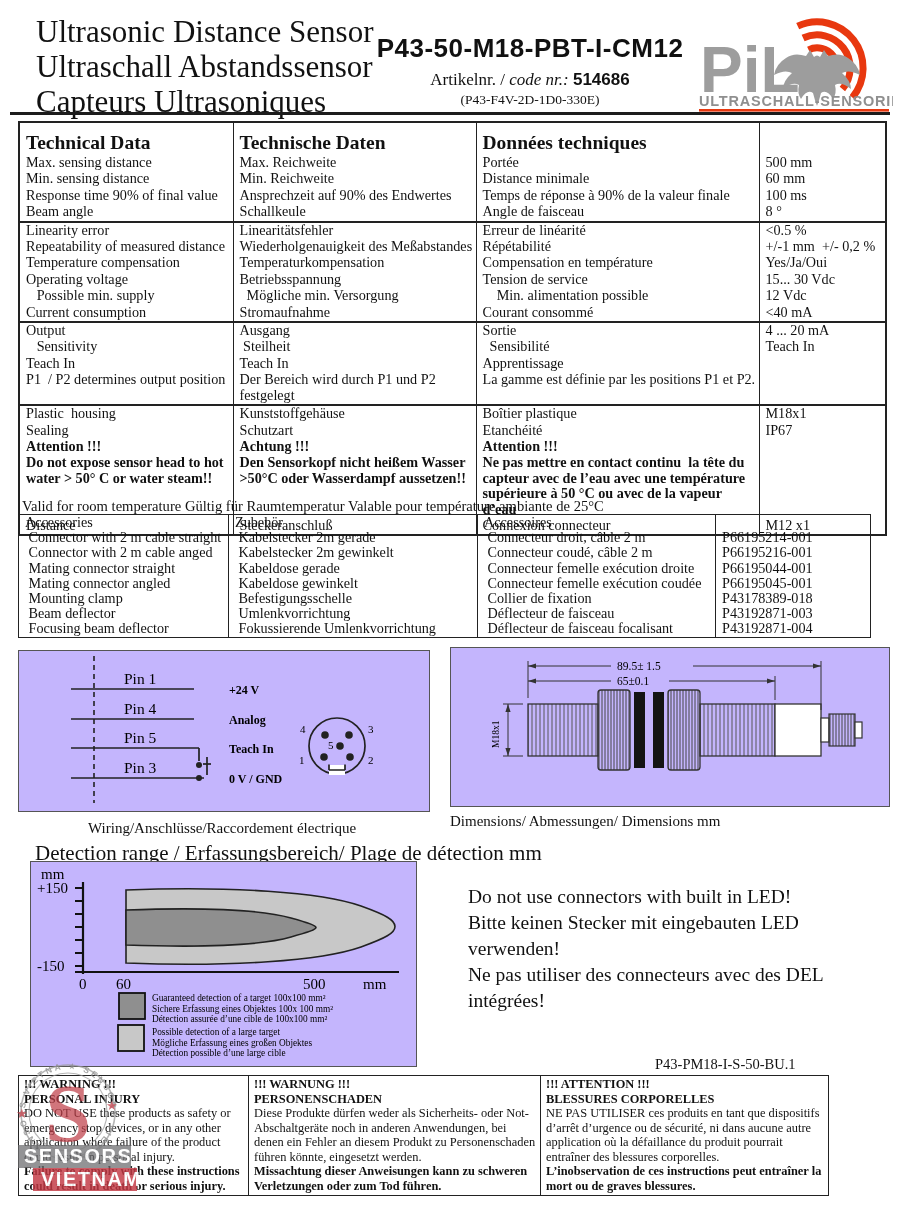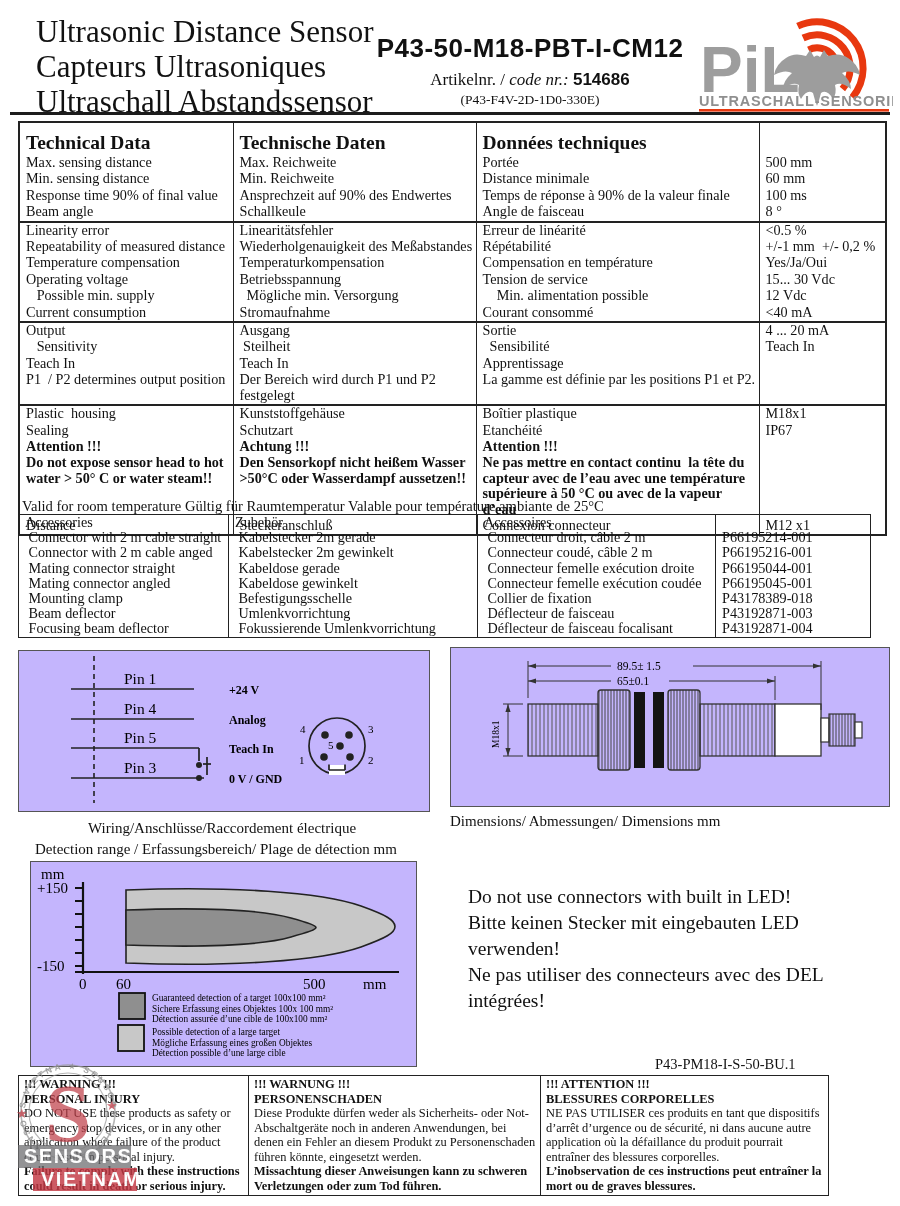--- a/index.html
+++ b/index.html
@@ -34,21 +34,21 @@
   #acc{left:18px;top:514px;}
   #acc table{width:852px;border:1.8px solid #222;}
   #acc td{font-size:14.2px;line-height:15.2px;padding:0 2px 0 6px;white-space:pre-wrap;vertical-align:top;overflow:hidden;}
   #acc td+td{border-left:1.6px solid #222;}
 
   .framed{border:1.6px solid #555;background:#c4b5fd;}
   #wiring-box{left:18px;top:650px;width:410px;height:160px;}
   #dims-box{left:450px;top:647px;width:438px;height:158px;}
   #wiring-caption{left:88px;top:820px;font-size:15px;}
   #dims-caption{left:450px;top:813px;font-size:15px;}
-  #det-title{left:35px;top:841px;font-size:15px;}
+  #det-title{left:35px;top:841px;font-size:21px;}
   #det-box{left:30px;top:861px;width:385px;height:204px;}
 
   #led-note{left:468px;top:884px;width:414px;font-size:19.5px;line-height:26px;}
   #footer-code{left:655px;top:1056px;font-size:14.5px;}
 
   #warn{left:18px;top:1075px;}
   #warn table{width:810px;border:1.6px solid #222;}
   #warn td{vertical-align:top;padding:1px 4px 2px 5px;font-size:12.4px;line-height:14.55px;}
   #warn td+td{border-left:1.4px solid #222;}
   #warn .wt{font-weight:bold;}
@@ -57,22 +57,22 @@
   svg text{font-family:"Liberation Serif","DejaVu Serif",serif;}
   svg .sans{font-family:"Liberation Sans","DejaVu Sans",sans-serif;}
 </style>
 </head>
 <body>
 
 <div id="page">
 
   <div class="abs" id="titles">
     <div>Ultrasonic Distance Sensor</div>
+    <div>Ultraschall Abstandssensor</div>
     <div>Capteurs Ultrasoniques</div>
-    <div>Ultraschall Abstandssensor</div>
   </div>
 
   <div class="abs" id="product">
     <div class="code">P43-50-M18-PBT-I-CM12</div>
     <div class="art"><span>Artikelnr. / </span><span class="it">code nr.: </span><span class="num">514686</span></div>
     <div class="alt">(P43-F4V-2D-1D0-330E)</div>
   </div>
 
   <svg class="abs" style="left:698px;top:8px;" width="195" height="106" viewBox="0 0 195 106">
     <text x="2" y="84" class="sans" font-size="64" font-weight="bold" fill="#9d9d9d">PiL</text>

